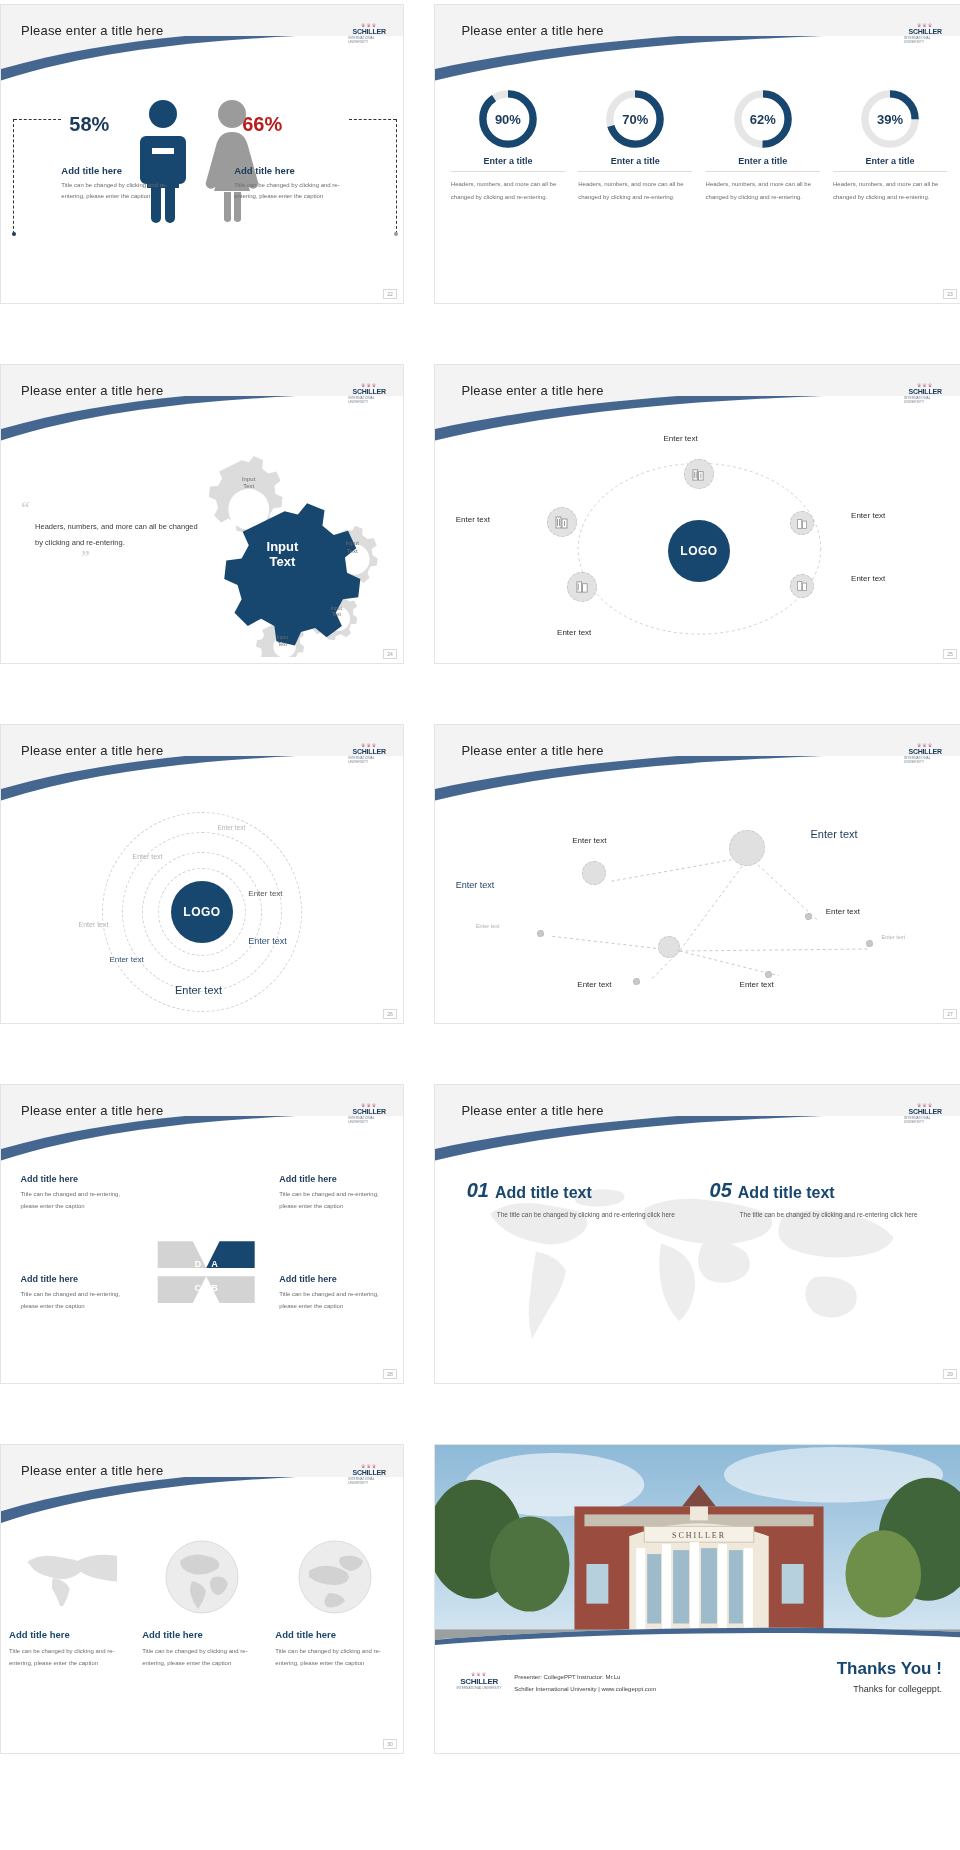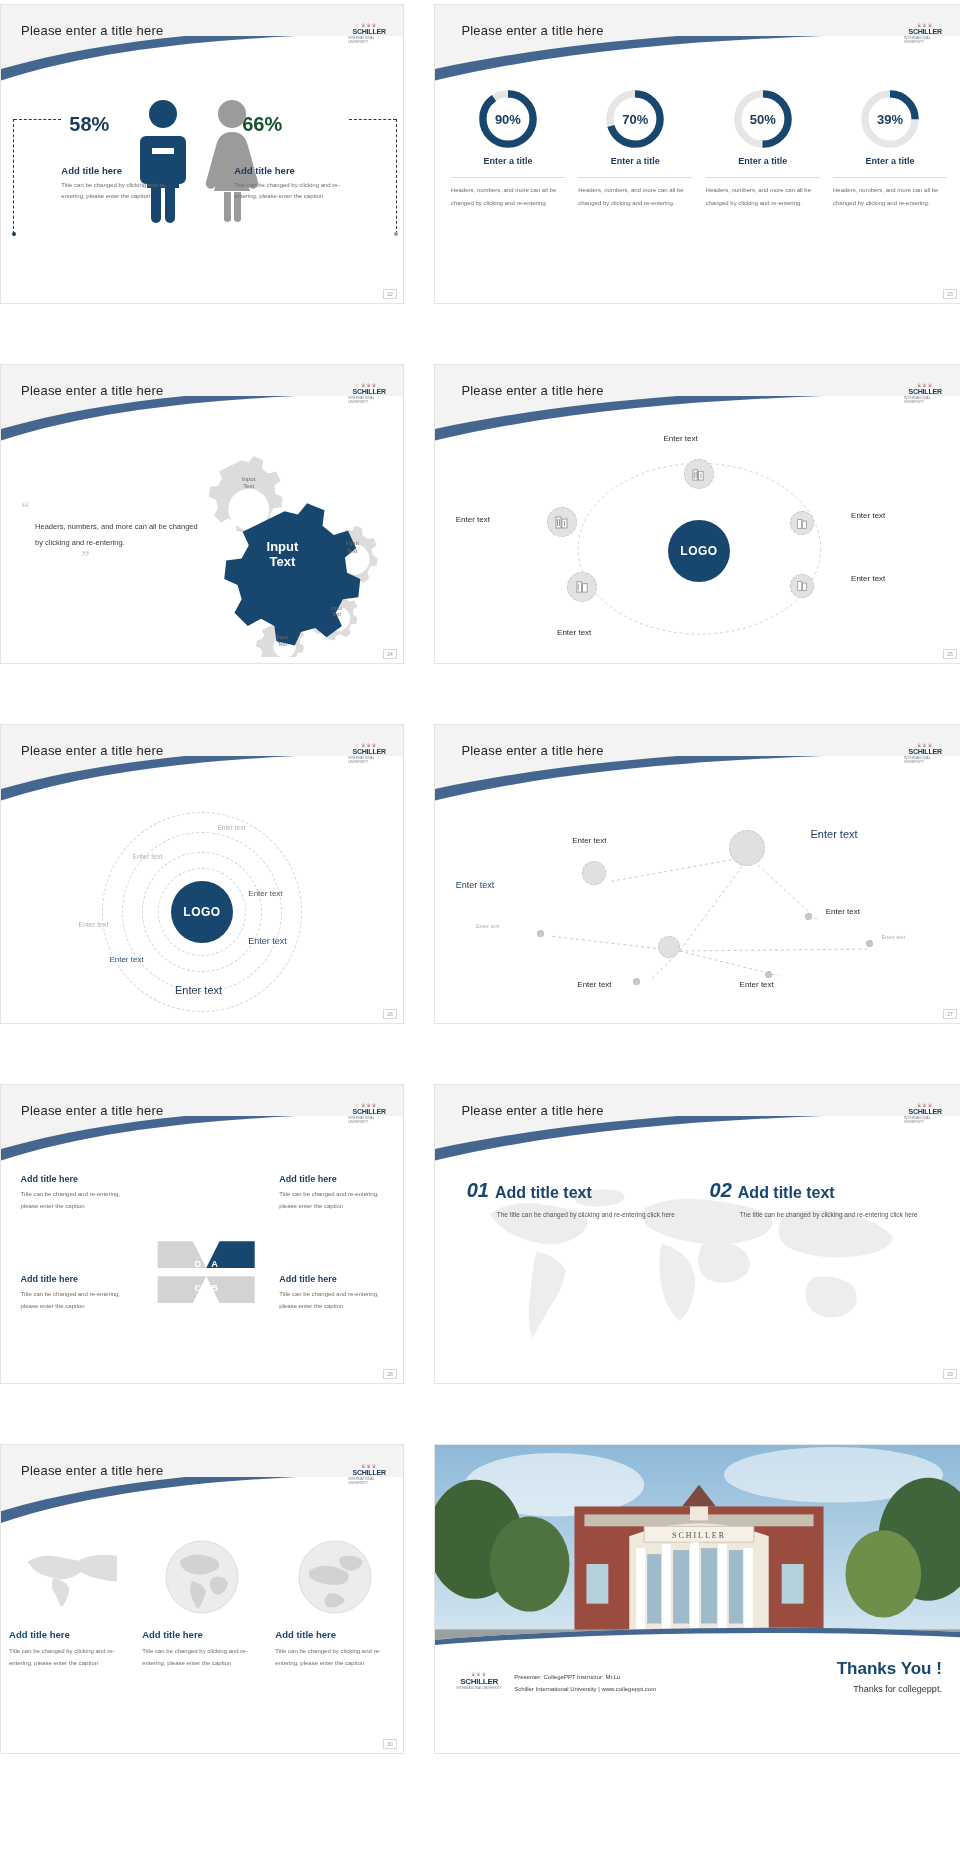--- a/index.html
+++ b/index.html
@@ -63,21 +63,21 @@
     border:1px solid #d8d8d8;
     color:#9a9a9a; font-size:5px;
     display:flex; align-items:center; justify-content:center;
     background:#fff;
   }
 
   
   .ppl-wrap { position:absolute; left:0; right:0; top:30%; bottom:6%; }
   .pct { position:absolute; font-size:20px; font-weight:bold; }
   .pct.blue { color:#1b3a5c; left:17%; top:10%; }
-  .pct.grey { color:#14532d; left:60%; top:10%;text-align:right; }
+  .pct.grey { color:#b91c1c; left:60%; top:10%;text-align:right; }
   .bracket { position:absolute; left:3%; top:13%; width:12%; height:60%;
     border-left:1px dashed #333; }
   .bracket:before { content:""; position:absolute; left:0; top:0; width:100%; border-top:1px dashed #333; }
   .bracket:after  { content:""; position:absolute; left:-2px; bottom:-2px; width:4px; height:4px; background:#1b3a5c; border-radius:50%; }
   .bracket2 { position:absolute; right:1.5%; top:13%; width:12%; height:60%; border-right:1px dashed #333; }
   .bracket2:before { content:""; position:absolute; right:0; top:0; width:100%; border-top:1px dashed #333; }
   .bracket2:after  { content:""; position:absolute; right:-2px; bottom:-2px; width:4px; height:4px; background:#9b9b9b; border-radius:50%; }
   .cap { position:absolute; width:28%; }
   .cap.left { left:15%; top:37%; }
   .cap.right { left:58%; top:37%; }
@@ -89,21 +89,21 @@
   .figure.woman { left:50%; }
 
   
   .donuts { position:absolute; left:3%; right:3%; top:28%; bottom:4%;
     display:flex; justify-content:space-between; }
   .donut-col { width:23%; text-align:center; }
   .ring { position:relative; width:62px; height:62px; margin:0 auto 6px; }
   .ring svg { width:62px; height:62px; transform:rotate(-90deg); }
   .ring .val { position:absolute; inset:0; display:flex; align-items:center; justify-content:center;
     font-size:13px; font-weight:bold; color:#1b3a5c; }
-  .d-title { font-size:9px; font-weight:bold; color:#1b3a5c; padding-bottom:11px; border-bottom:1px solid #dcdcdc; }
+  .d-title { font-size:9px; font-weight:bold; color:#1b3a5c; padding-bottom:5px; border-bottom:1px solid #dcdcdc; }
   .d-body { margin:6px 0 0; font-size:6px; line-height:2.1; color:#6d6d6d; text-align:left; }
 
   
   .quote { position:absolute; left:5%; top:45%; width:44%; }
   .qmark { font-size:17px; color:#d5d5d5; font-weight:bold; line-height:.7; font-family:"Liberation Serif", serif; }
   .quote p { margin:2px 0 0 14px; font-size:7.5px; line-height:2.1; color:#3b3b3b; }
   .qmark.close { text-align:left; margin-left:34%; }
   .gears { position:absolute; right:2%; top:28%; width:56%; height:70%; }
   .gear-label { position:absolute; text-align:center; font-size:6px; color:#6d6d6d; line-height:1.3; }
   .gear-label.main { color:#fff; font-size:13px; font-weight:bold; line-height:1.15; }
@@ -264,21 +264,21 @@
         </div>
         <div class="d-title">Enter a title</div>
         <p class="d-body">Headers, numbers, and more can all be changed by clicking and re-entering.</p>
       </div>
       <div class="donut-col">
         <div class="ring">
           <svg viewBox="0 0 42 42">
               <circle cx="21" cy="21" r="17" fill="none" stroke="#e6e6e6" stroke-width="5"></circle>
           <circle cx="21" cy="21" r="17" fill="none" stroke="#17466e" stroke-width="5" stroke-dasharray="53.4 53.4"></circle>
             </svg>
-          <span class="val">50%</span>
+          <span class="val">62%</span>
         </div>
         <div class="d-title">Enter a title</div>
         <p class="d-body">Headers, numbers, and more can all be changed by clicking and re-entering.</p>
       </div>
       <div class="donut-col">
         <div class="ring">
           <svg viewBox="0 0 42 42">
               <circle cx="21" cy="21" r="17" fill="none" stroke="#e6e6e6" stroke-width="5"></circle>
           <circle cx="21" cy="21" r="17" fill="none" stroke="#17466e" stroke-width="5" stroke-dasharray="26.7 80.1"></circle>
             </svg>
@@ -564,21 +564,21 @@
         </g>
       </svg>
     </div>
 
     <div class="numitem" style="left:6%;top:32%;">
       <span class="n">01</span>
       <h4>Add title text</h4>
       <p>The title can be changed by clicking and re-entering click here</p>
     </div>
     <div class="numitem" style="left:52%;top:32%;">
-      <span class="n">02</span>
+      <span class="n">05</span>
       <h4>Add title text</h4>
       <p>The title can be changed by clicking and re-entering click here</p>
     </div>
     <div class="pagenum">29</div>
   </div>
 
   <div class="slide small tall">
     <div class="hdr">
       <svg viewBox="0 0 404 84" preserveAspectRatio="none">
         <path d="M0 70 C 120 10, 260 0, 404 -6 L404 84 L0 84 Z" fill="#ffffff"></path>

